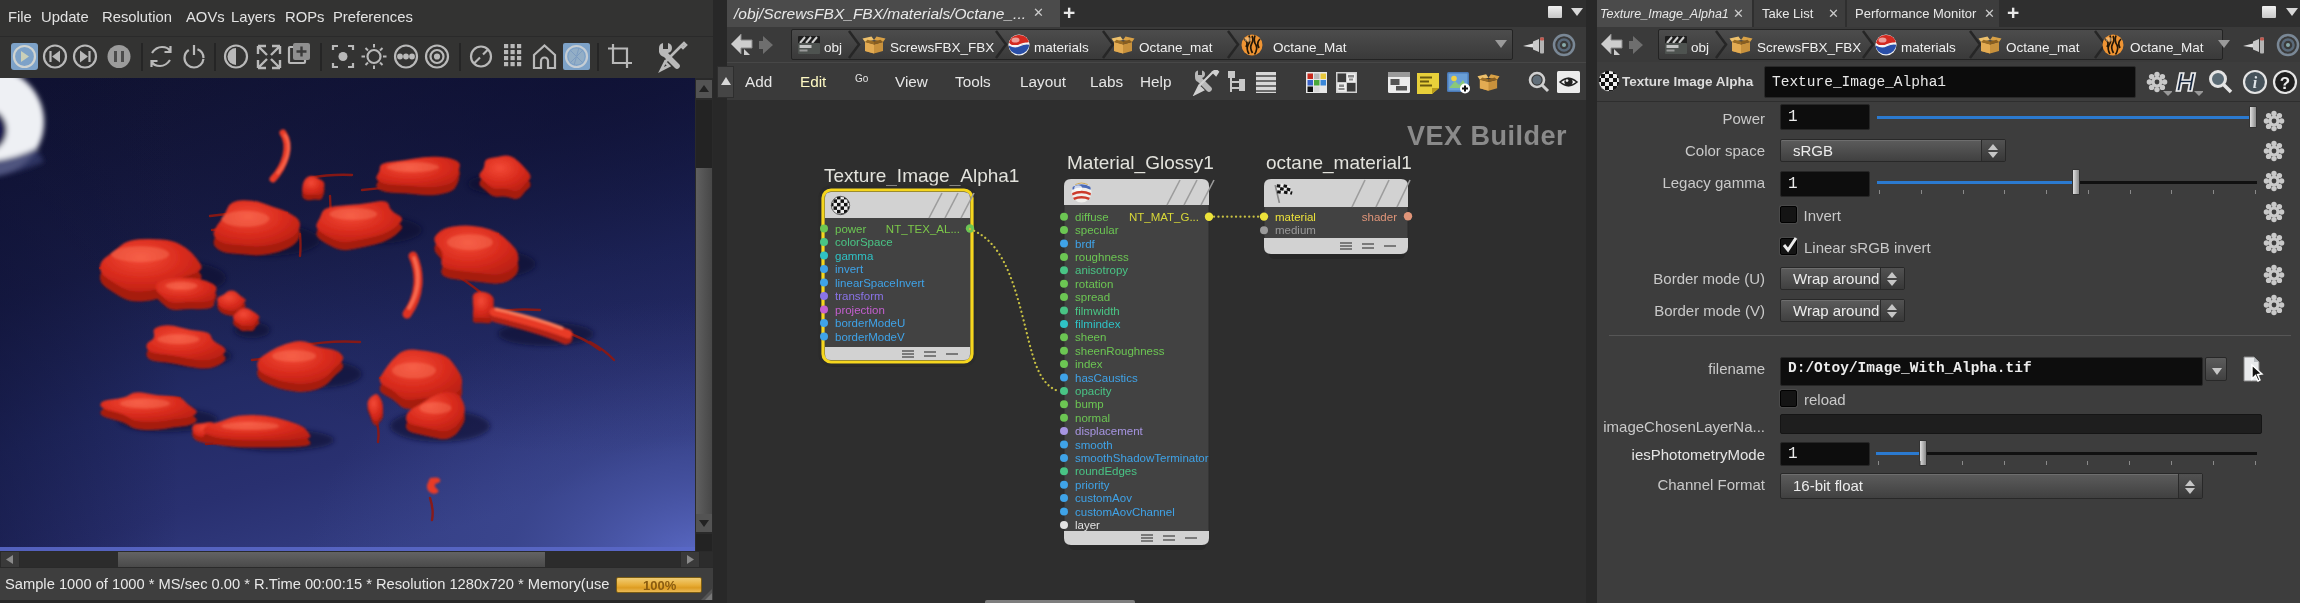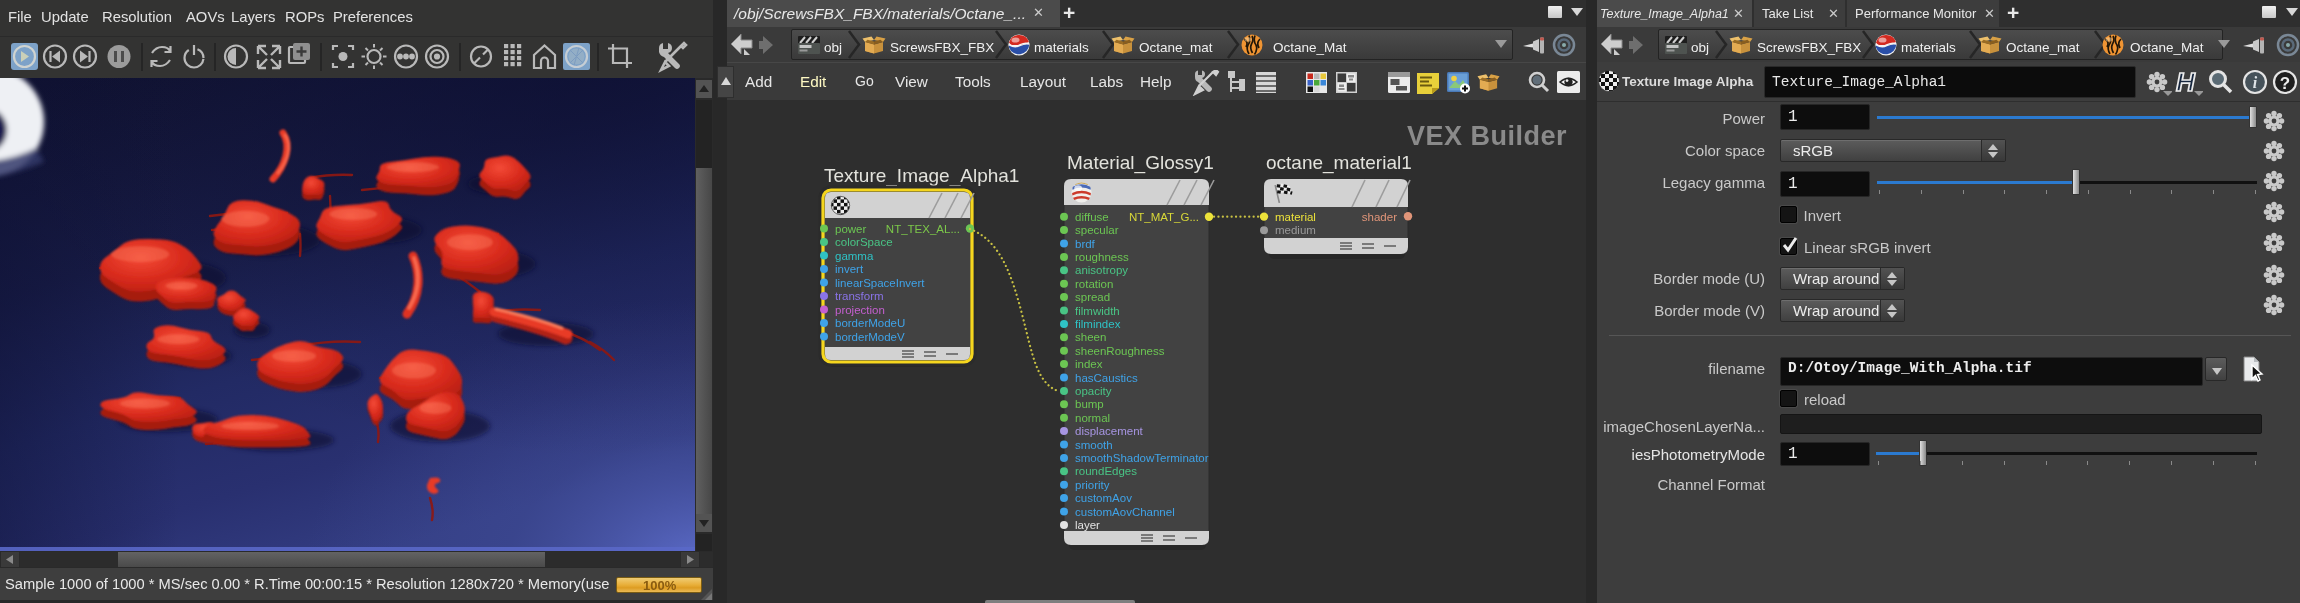--- a/index.html
+++ b/index.html
@@ -463,21 +463,21 @@
           <circle cx="13" cy="13" r="10" fill="none" stroke="#7a8896" stroke-width="2.5"></circle>
           <circle cx="13" cy="13" r="5.5" fill="none" stroke="#5a6a7a" stroke-width="2.5"></circle>
           <circle cx="13" cy="13" r="2" fill="#8aa"></circle>
         </svg>
     </div>
     <div class="menubar abs">
       <div class="abs" style="left:-10px;top:3px;width:17px;height:32px;background:#454545;border:1px solid #2e2e2e;"></div>
       <div class="abs" style="left:-6px;top:14px;width:0;height:0;border-left:5px solid transparent;border-right:5px solid transparent;border-bottom:8px solid #d8d8d8;"></div>
       <span class="abs" style="left:18px;top:10px;font-size:15.3px;color:#e6e6e6;">Add</span>
       <span class="abs" style="left:73px;top:10px;font-size:15.3px;color:#fef9c3;">Edit</span>
-      <span class="abs" style="left:128px;top:10px;font-size:14px;color:#e6e6e6;">Go</span>
+      <span class="abs" style="left:128px;top:10px;font-size:10px;color:#e6e6e6;">Go</span>
       <span class="abs" style="left:168px;top:10px;font-size:15.3px;color:#e6e6e6;">View</span>
       <span class="abs" style="left:228px;top:10px;font-size:15.3px;color:#e6e6e6;">Tools</span>
       <span class="abs" style="left:293px;top:10px;font-size:15.3px;color:#e6e6e6;">Layout</span>
       <span class="abs" style="left:363px;top:10px;font-size:15.3px;color:#e6e6e6;">Labs</span>
       <span class="abs" style="left:413px;top:10px;font-size:15.3px;color:#e6e6e6;">Help</span>
       <svg class="abs" style="left:464px;top:7px;" width="392" height="26" viewBox="0 0 392 26">
         <g transform="translate(2,0)">
           <path d="M2 4 Q2 1 5 0.5 L5 5 L9 5 L9 0.5 Q12 1 12 4 Q12 7 9 8 L18 17 Q20 19 18 21 Q16 23 14 21 L5 12 Q2 11 2 7 Z" fill="#b8b8b8"></path>
           <path d="M20 2 L6 16 M20 2 L23 0 L25 2 L23 5 Z M6 16 L2 24 L10 20 Z" stroke="#d0d0d0" stroke-width="2.2" fill="#d0d0d0"></path>
         </g>
@@ -900,15 +900,23 @@
 <div class="abs" style="left:323px;top:359px;width:1px;height:4px;background:#8a8a8a;"></div>
 <div class="abs" style="left:365px;top:359px;width:1px;height:4px;background:#8a8a8a;"></div>
 <div class="abs" style="left:407px;top:359px;width:1px;height:4px;background:#8a8a8a;"></div>
 <div class="abs" style="left:449px;top:359px;width:1px;height:4px;background:#8a8a8a;"></div>
 <div class="abs" style="left:490px;top:359px;width:1px;height:4px;background:#8a8a8a;"></div>
 <div class="abs" style="left:532px;top:359px;width:1px;height:4px;background:#8a8a8a;"></div>
 <div class="abs" style="left:574px;top:359px;width:1px;height:4px;background:#8a8a8a;"></div>
 <div class="abs" style="left:616px;top:359px;width:1px;height:4px;background:#8a8a8a;"></div>
 <div class="abs" style="left:658px;top:359px;width:1px;height:4px;background:#8a8a8a;"></div>
 <div class="abs" style="right:535px;top:374px;color:#c9c9c9;">Channel Format</div>
+<div class="abs" style="left:183px;top:371px;width:423px;height:26px;background:linear-gradient(180deg,#5c5c5c,#404040);border:1px solid #282828;border-radius:2px;box-shadow:inset 0 1px 0 #6e6e6e;">
+          <span style="position:absolute;left:12px;top:3px;color:#ececec;">16-bit float</span>
+          <div style="position:absolute;right:0;top:0;width:24px;height:24px;background:linear-gradient(180deg,#525252,#383838);border-left:1px solid #2a2a2a;"></div>
+          <svg style="position:absolute;right:5px;top:5px;" width="14" height="16">
+            <path d="M7 1 L12 7 L2 7 Z" fill="#c6c6c6"></path>
+            <path d="M7 15 L12 9 L2 9 Z" fill="#c6c6c6"></path>
+          </svg>
+        </div>
 </div>
   </div>
 </div>
 
 </body></html>

